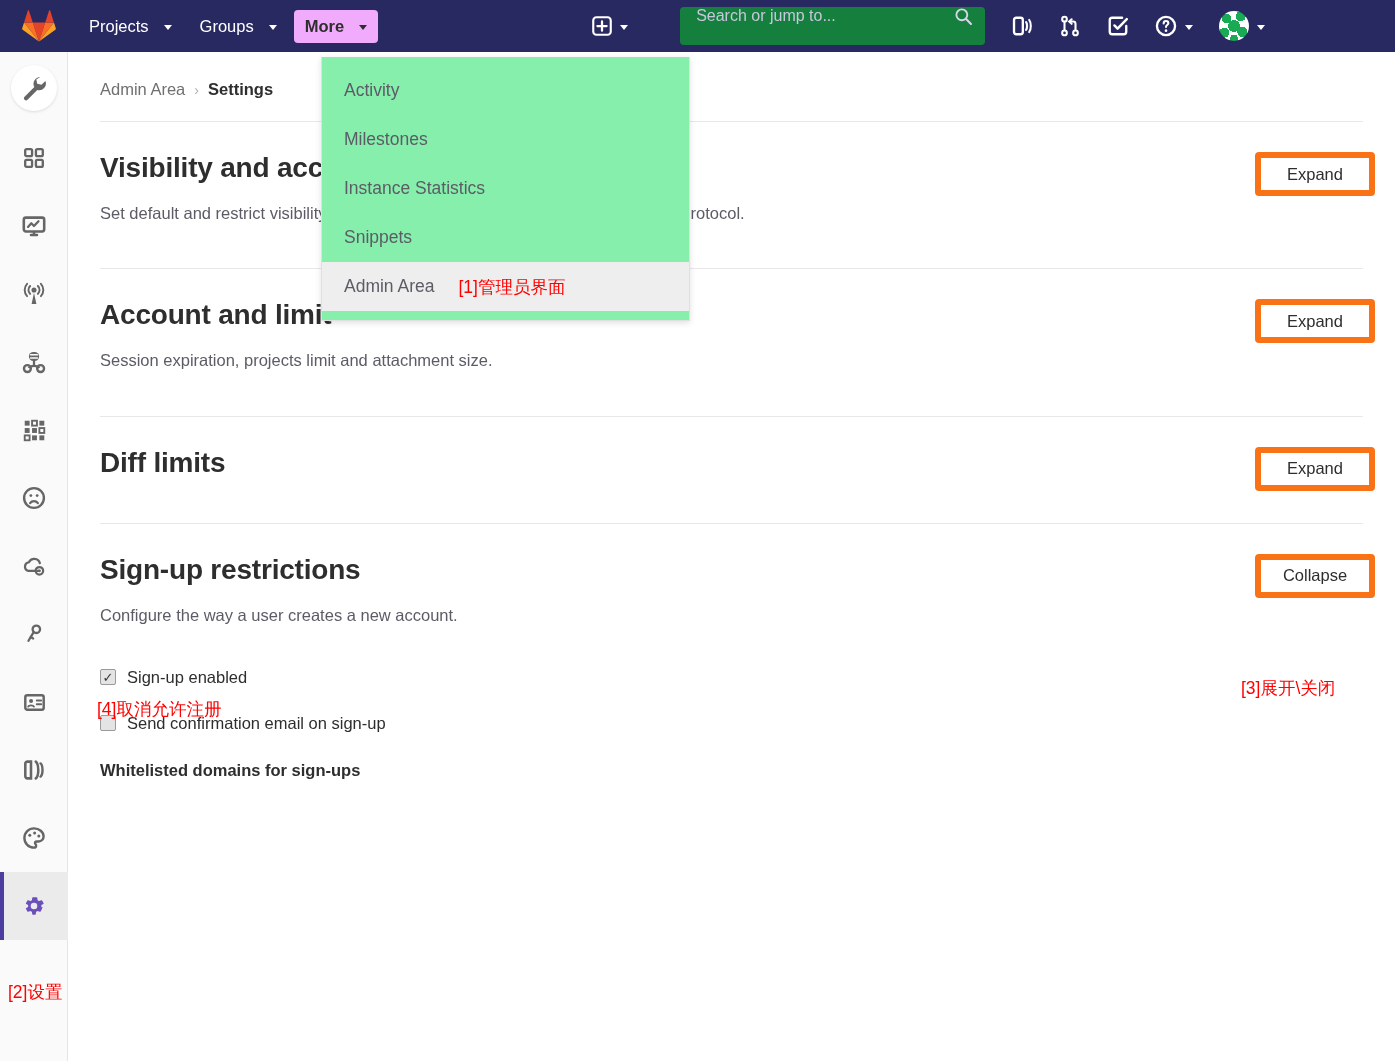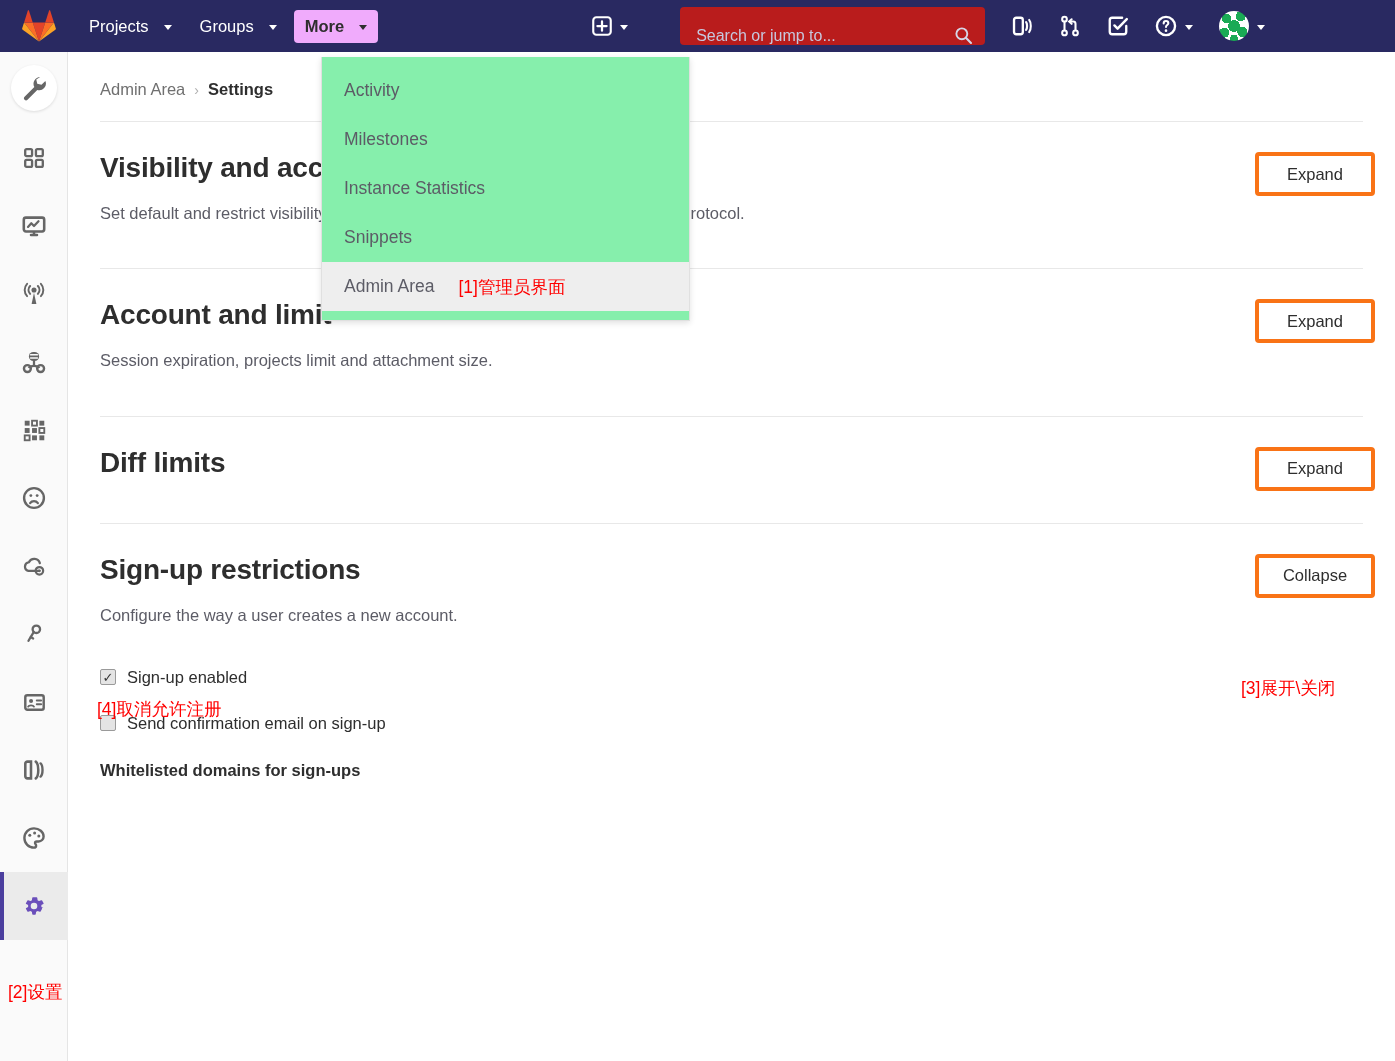--- a/index.html
+++ b/index.html
@@ -45,23 +45,23 @@
     margin-top: 2px;
   }
   #plusbtn {
     margin-left: 208px;
     display: flex; align-items: center; gap: 8px;
     color: #fff; cursor: pointer;
   }
   #searchbox {
     margin-left: 52px;
     width: 305px; height: 38px;
-    background: #b91c1c;
+    background: #15803d;
     border-radius: 4px;
-    display: flex; align-items: flex-end;
+    display: flex; align-items: flex-start;
     padding: 0 12px 0 16px;
     cursor: text;
   }
   #searchbox .ph {
     color: #c7c7dd; font-size: 16px; flex: 1;
   }
   .topicon {
     margin-left: 26px; color: #fff;
     display: flex; align-items: center;
     cursor: pointer;
@@ -137,21 +137,21 @@
     font-size: 28px; font-weight: bold; color: #2e2e2e;
     letter-spacing: -.2px; margin: 0;
   }
   .sec-desc {
     font-size: 16.5px; color: #5c5c66;
     margin: 18px 0 0 0; line-height: 1.35;
   }
   .sec-btn {
     position: absolute; right: 20px; top: 30px;
     min-width: 120px; height: 44px;
-    border: 4px solid #f97316; border-radius: 4px;
+    border: 6px solid #f97316; border-radius: 4px;
     background: #fff; color: #2e2e2e;
     font-size: 16.5px; font-family: inherit;
     cursor: pointer;
     display: flex; align-items: center; justify-content: center;
   }
 
   
   .cb-row {
     display: flex; align-items: center; gap: 11px;
     margin-top: 12px;

